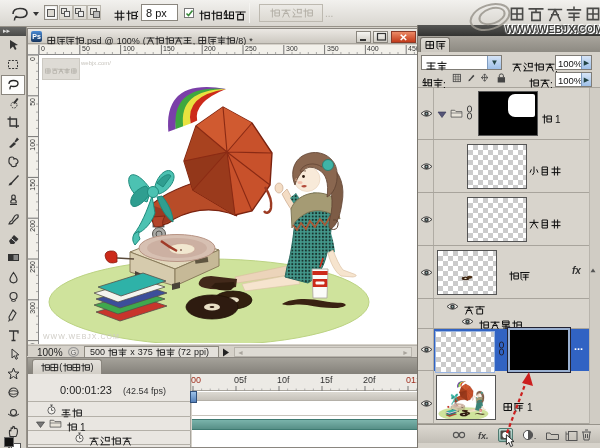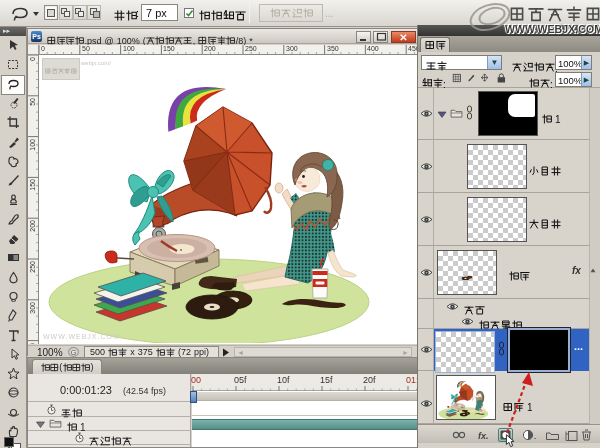--- a/index.html
+++ b/index.html
@@ -217,21 +217,21 @@
     </svg>
 <div class="abs" style="left:113px;top:7px"><span class="ck " style="color:#111;font-size:11px">
         <svg width="11" height="11" viewBox="0 0 10 10" style="margin:0 0.5px">
           <use href="#s8"></use>
         </svg>
         <svg width="11" height="11" viewBox="0 0 10 10" style="margin:0 0.5px">
           <use href="#s4"></use>
         </svg>
       </span></div>
 <span class="abs" style="left:136px;top:7px;font-size:11px;color:#111">:</span>
-<div class="abs" style="left:141px;top:4px;width:37px;height:17px;background:#fff;border:1px solid #8a867e;font-size:11px;color:#111;padding:2px 0 0 4px">7 px</div>
+<div class="abs" style="left:141px;top:4px;width:37px;height:17px;background:#fff;border:1px solid #8a867e;font-size:11px;color:#111;padding:2px 0 0 4px">8 px</div>
 <div class="abs" style="left:184px;top:8px;width:10px;height:10px;background:#fff;border:1px solid #777">
       <svg width="9" height="9" viewBox="0 0 9 9">
         <path d="M1.5,4.5 L3.5,6.5 L7.5,1.5" stroke="#3a8a3a" stroke-width="1.6" fill="none"></path>
       </svg>
     </div>
 <div class="abs" style="left:198px;top:7px"><span class="ck " style="color:#111;font-size:11px">
         <svg width="11" height="11" viewBox="0 0 10 10" style="margin:0 0.5px">
           <use href="#s4"></use>
         </svg>
         <svg width="11" height="11" viewBox="0 0 10 10" style="margin:0 0.5px">

